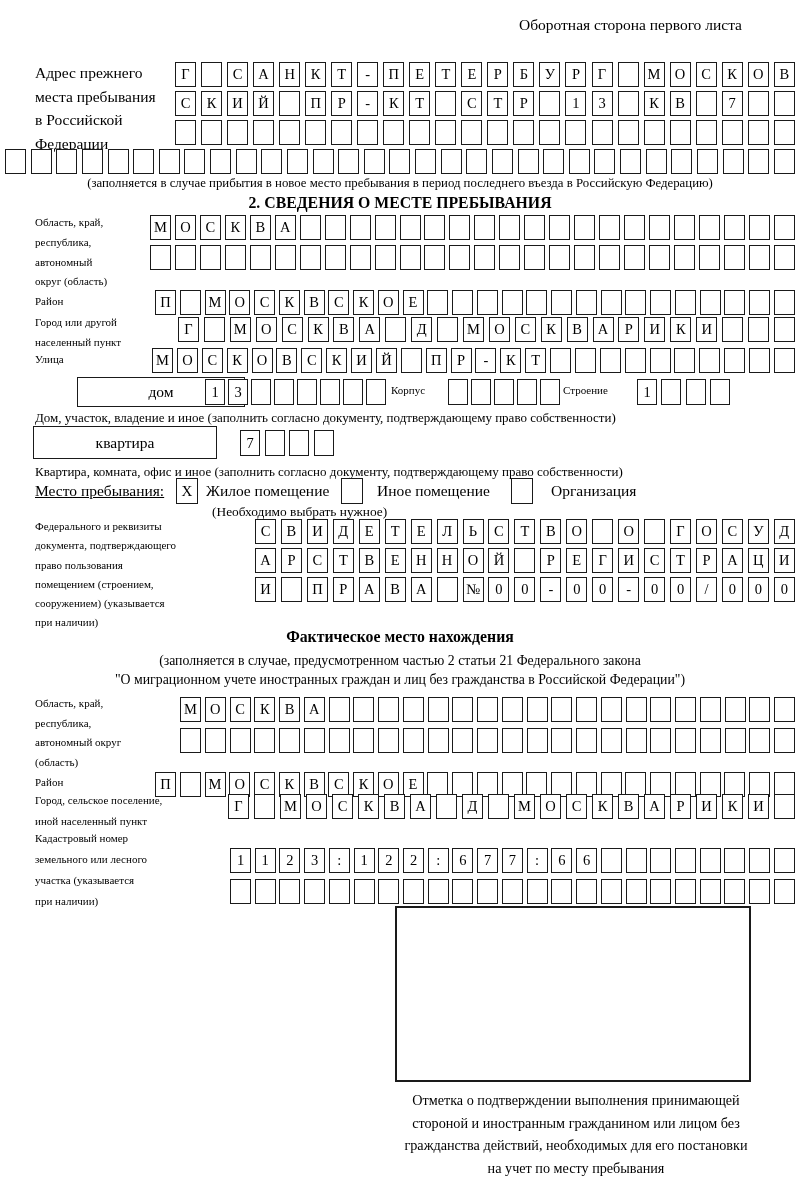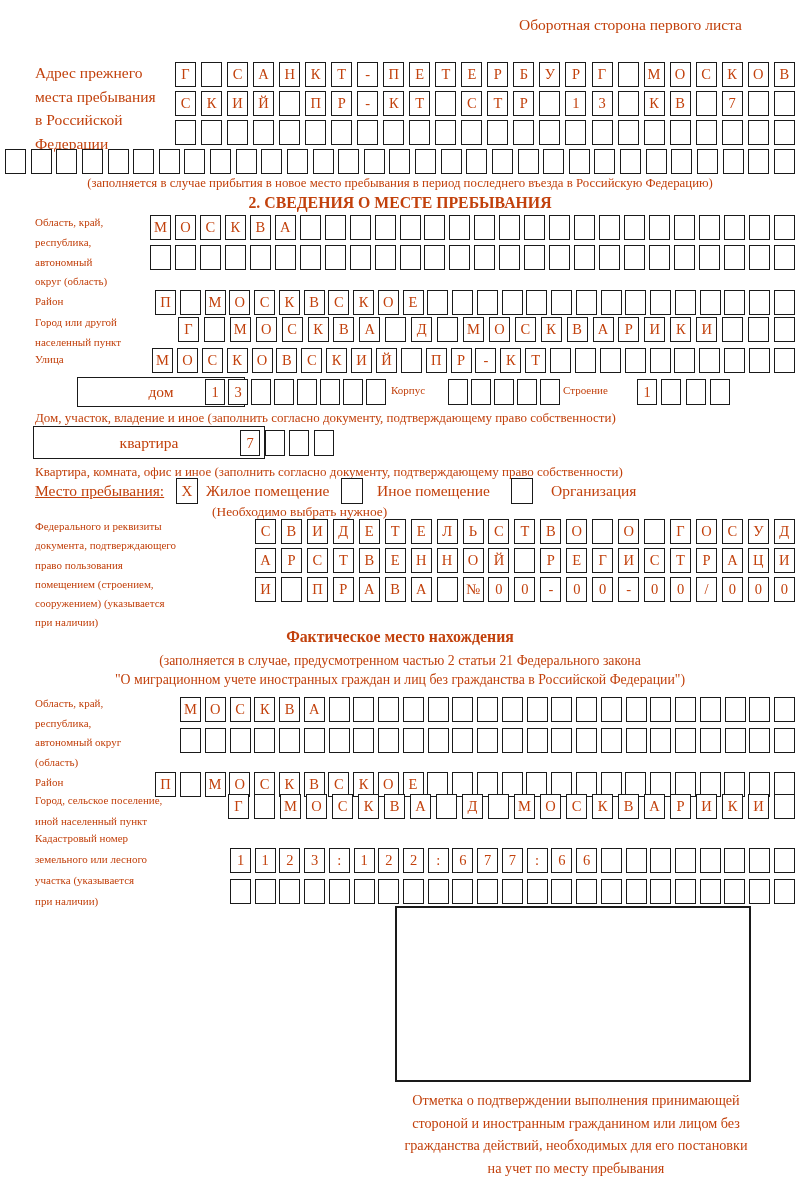--- a/index.html
+++ b/index.html
@@ -1,18 +1,18 @@
 <!DOCTYPE html>
 <html><head>
 <meta charset="utf-8">
 <style>
   html,body{margin:0;padding:0;background:#ffffff;}
   .page{
     position:relative;width:800px;height:1180px;background:#fff;
-    font-family:"Liberation Serif", serif;color:#c2410c;overflow:hidden;
+    font-family:"Liberation Serif", serif;color:#000000;overflow:hidden;
   }
   .lbl{position:absolute;font-size:11px;line-height:19.5px;white-space:pre-line;}
   .hnote{position:absolute;font-size:15.5px;}
   .title{position:absolute;left:0;width:800px;text-align:center;font-weight:bold;font-size:15.8px;}
   .note{position:absolute;font-size:13px;text-align:right;}
   .cnote{position:absolute;left:0;width:800px;text-align:center;font-size:13.4px;}
   .cellrow{position:absolute;display:flex;justify-content:space-between;}
   .cell{
     width:21px;height:25px;border:1.8px solid #1a1a1a;box-sizing:border-box;
     display:flex;align-items:center;justify-content:center;
@@ -323,21 +323,21 @@
     </div>
   <div class="lbl" style="left:563px;top:381px;">Строение</div>
   <div class="cellrow sm" style="left:637px;top:379px;width:93px;">
       <span class="cell">1</span>
       <span class="cell"></span>
       <span class="cell"></span>
       <span class="cell"></span>
     </div>
   <div class="note" style="left:35px;top:410px;">Дом, участок, владение и иное (заполнить согласно документу, подтверждающему право собственности)</div>
 
-  <div class="widebox" style="left:33px;top:426px;width:232px;height:33px;">квартира</div>
+  <div class="widebox" style="left:33px;top:426px;width:184px;height:33px;">квартира</div>
   <div class="cellrow sm" style="left:240px;top:430px;width:94px;">
       <span class="cell">7</span>
       <span class="cell"></span>
       <span class="cell"></span>
       <span class="cell"></span>
     </div>
   <div class="note" style="left:35px;top:464px;">Квартира, комната, офис и иное (заполнить согласно документу, подтверждающему право собственности)</div>
 
   <div class="lbl" style="left:35px;top:481px;font-size:15.5px;text-decoration:underline;">Место пребывания:</div>
   <div class="onecell" style="left:176px;top:478px;">X</div>

